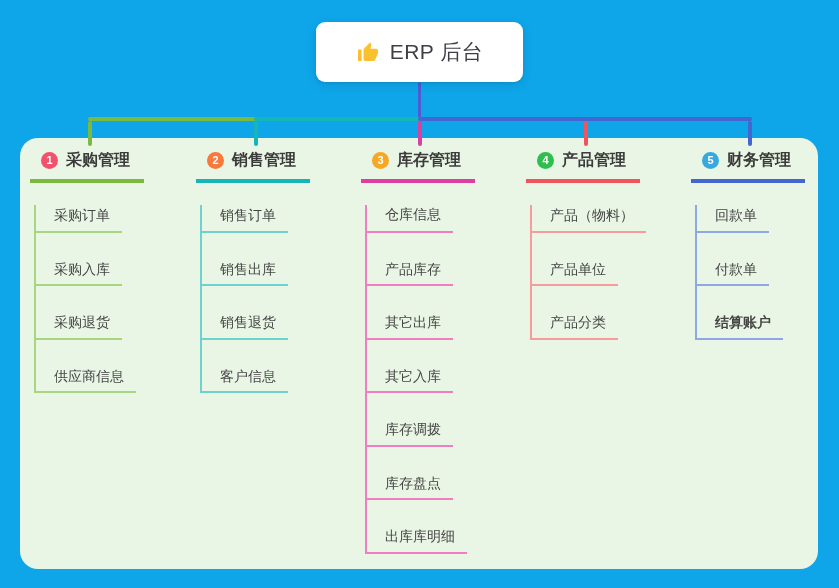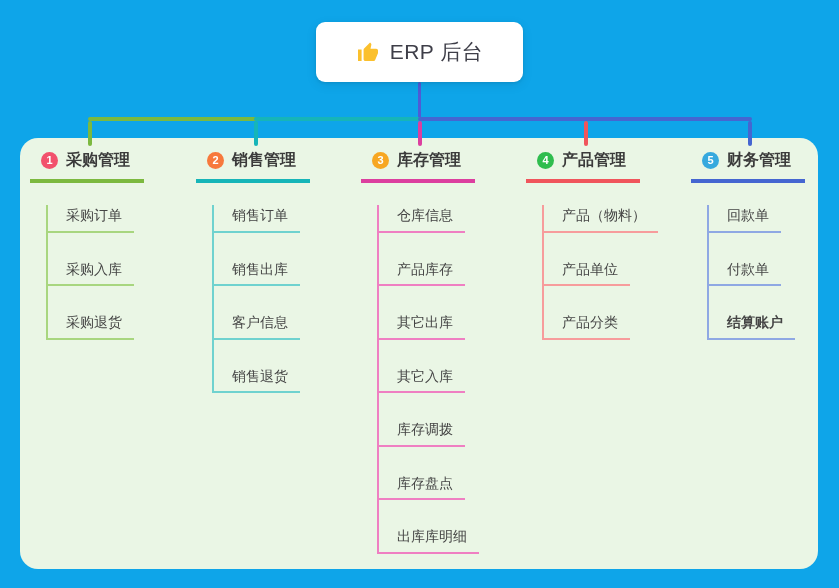--- a/index.html
+++ b/index.html
@@ -30,21 +30,21 @@
   .branch { position:absolute; z-index:3; }
   .branch-header {
     display:flex; align-items:center; gap:8px; width:max-content;
     padding:0 14px 8px 11px; font-size:16px; font-weight:600; color:#3b3b3b;
   }
   .badge {
     width:17px; height:17px; border-radius:50%; color:#ffffff;
     font-size:11px; font-weight:700; display:flex; align-items:center;
     justify-content:center; flex:0 0 17px; line-height:1;
   }
-  .children { margin-left:16px; width:max-content; }
+  .children { margin-left:4px; width:max-content; }
   .child {
     width:max-content; margin-top:26px; padding:0 12px 5.5px 18px;
     font-size:14px; color:#454545; line-height:20px; white-space:nowrap;
   }
   .child:first-child { margin-top:22px; }
 </style>
 </head>
 <body>
 
 <div id="stage">
@@ -69,41 +69,42 @@
     <div class="cline" style="left: 748px; top: 120.5px; width: 3.5px; height: 25.5px; background: rgb(69, 102, 209);"></div>
     <div class="branch" style="left: 30px; top: 150px;">
       <div class="branch-header" style="border-bottom: 4px solid rgb(124, 185, 63);">
         <span class="badge" style="background: rgb(242, 81, 108);">1</span>
         <span>采购管理</span>
       </div>
       <div class="children" style="border-left: 2.5px solid rgb(168, 214, 127);">
         <div class="child" style="border-bottom: 2.5px solid rgb(168, 214, 127);">采购订单</div>
         <div class="child" style="border-bottom: 2.5px solid rgb(168, 214, 127);">采购入库</div>
         <div class="child" style="border-bottom: 2.5px solid rgb(168, 214, 127);">采购退货</div>
+        <div class="child" style="border-bottom: 2.5px solid rgb(168, 214, 127);">供应商信息</div>
       </div>
     </div>
     <div class="branch" style="left: 196px; top: 150px;">
       <div class="branch-header" style="border-bottom: 4px solid rgb(22, 181, 184);">
         <span class="badge" style="background: rgb(247, 121, 60);">2</span>
         <span>销售管理</span>
       </div>
       <div class="children" style="border-left: 2.5px solid rgb(111, 210, 207); text-align: right;">
         <div class="child" style="border-bottom: 2.5px solid rgb(111, 210, 207);">销售订单</div>
         <div class="child" style="border-bottom: 2.5px solid rgb(111, 210, 207);">销售出库</div>
+        <div class="child" style="border-bottom: 2.5px solid rgb(111, 210, 207);">销售退货</div>
         <div class="child" style="border-bottom: 2.5px solid rgb(111, 210, 207);">客户信息</div>
-        <div class="child" style="border-bottom: 2.5px solid rgb(111, 210, 207);">销售退货</div>
       </div>
     </div>
     <div class="branch" style="left: 361px; top: 150px;">
       <div class="branch-header" style="border-bottom: 4px solid rgb(220, 63, 159);">
         <span class="badge" style="background: rgb(247, 167, 34);">3</span>
         <span>库存管理</span>
       </div>
       <div class="children" style="border-left: 2.5px solid rgb(239, 127, 194);">
-        <div class="child" style="border-bottom: 2.5px solid rgb(239, 127, 194);">仓库信息</div>
+        <div class="child" style="border-bottom: 2.5px solid rgb(239, 127, 194); font-family: Liberation Mono, monospace;">仓库信息</div>
         <div class="child" style="border-bottom: 2.5px solid rgb(239, 127, 194);">产品库存</div>
         <div class="child" style="border-bottom: 2.5px solid rgb(239, 127, 194);">其它出库</div>
         <div class="child" style="border-bottom: 2.5px solid rgb(239, 127, 194);">其它入库</div>
         <div class="child" style="border-bottom: 2.5px solid rgb(239, 127, 194);">库存调拨</div>
         <div class="child" style="border-bottom: 2.5px solid rgb(239, 127, 194);">库存盘点</div>
         <div class="child" style="border-bottom: 2.5px solid rgb(239, 127, 194);">出库库明细</div>
       </div>
     </div>
     <div class="branch" style="left: 526px; top: 150px;">
       <div class="branch-header" style="border-bottom: 4px solid rgb(240, 85, 92);">

